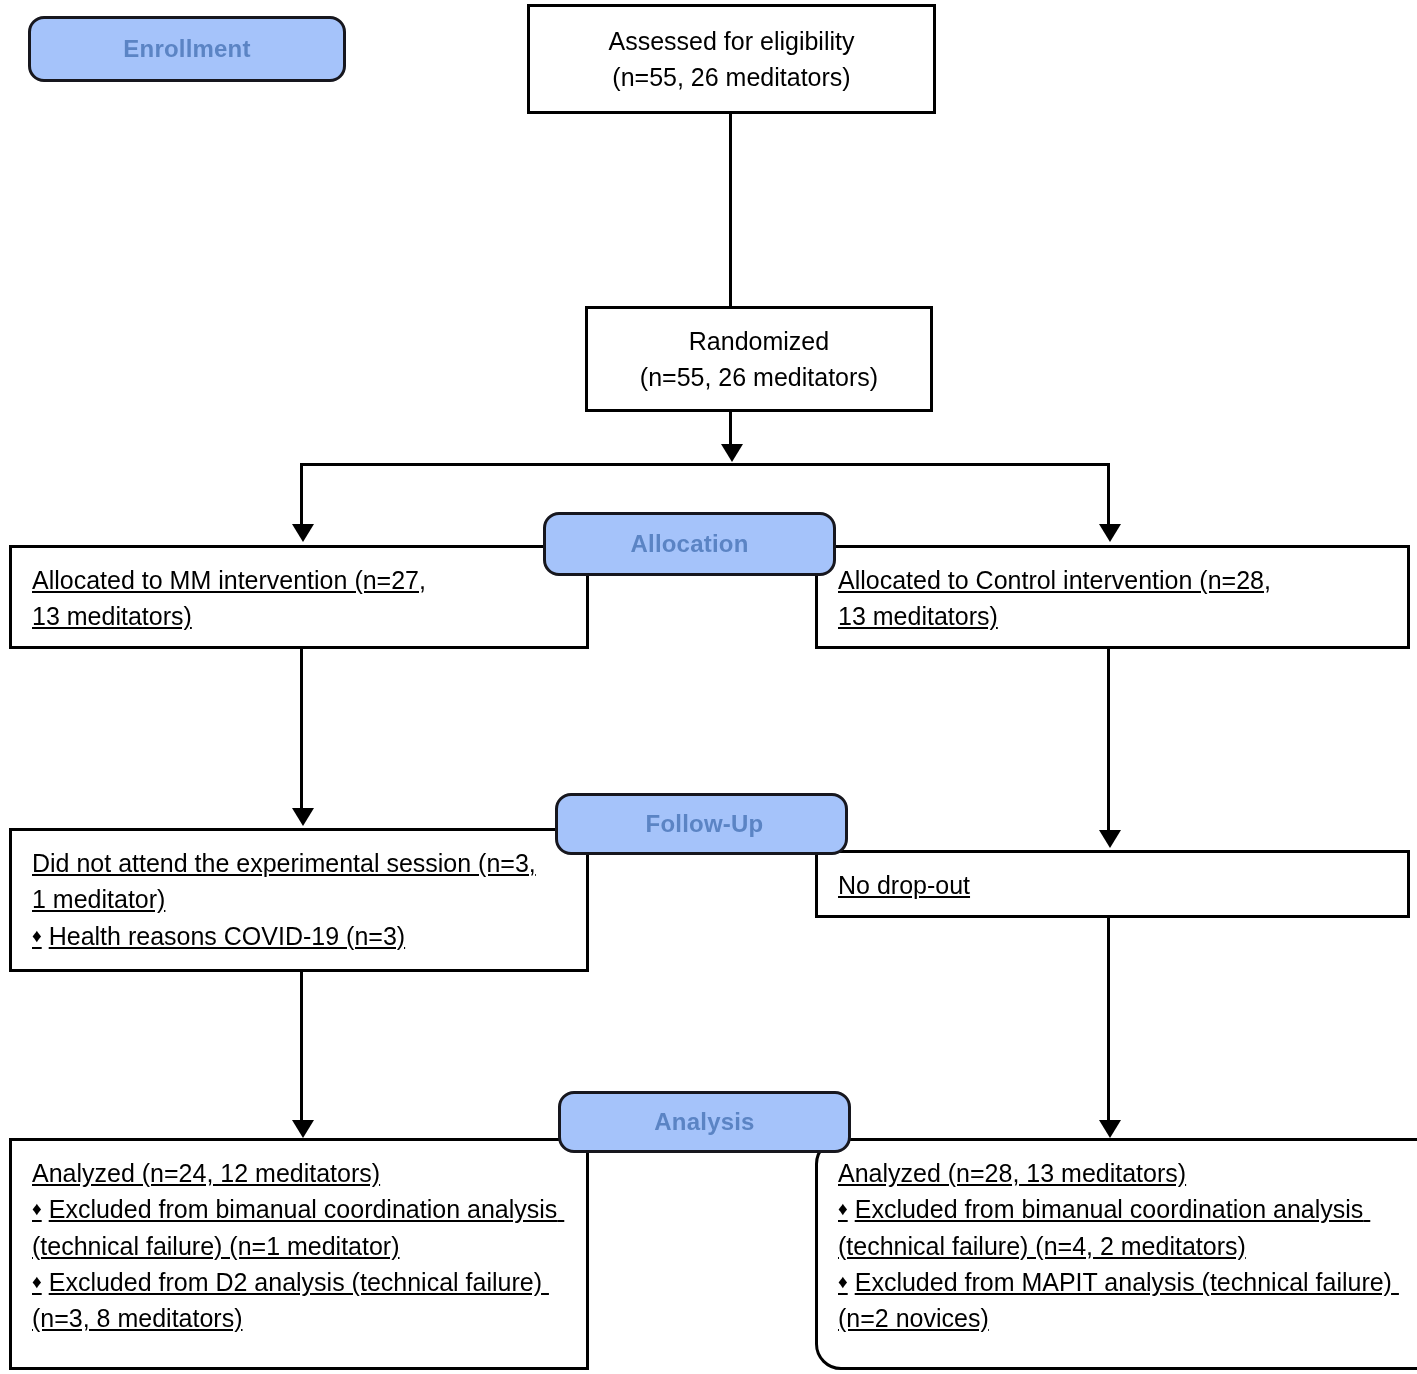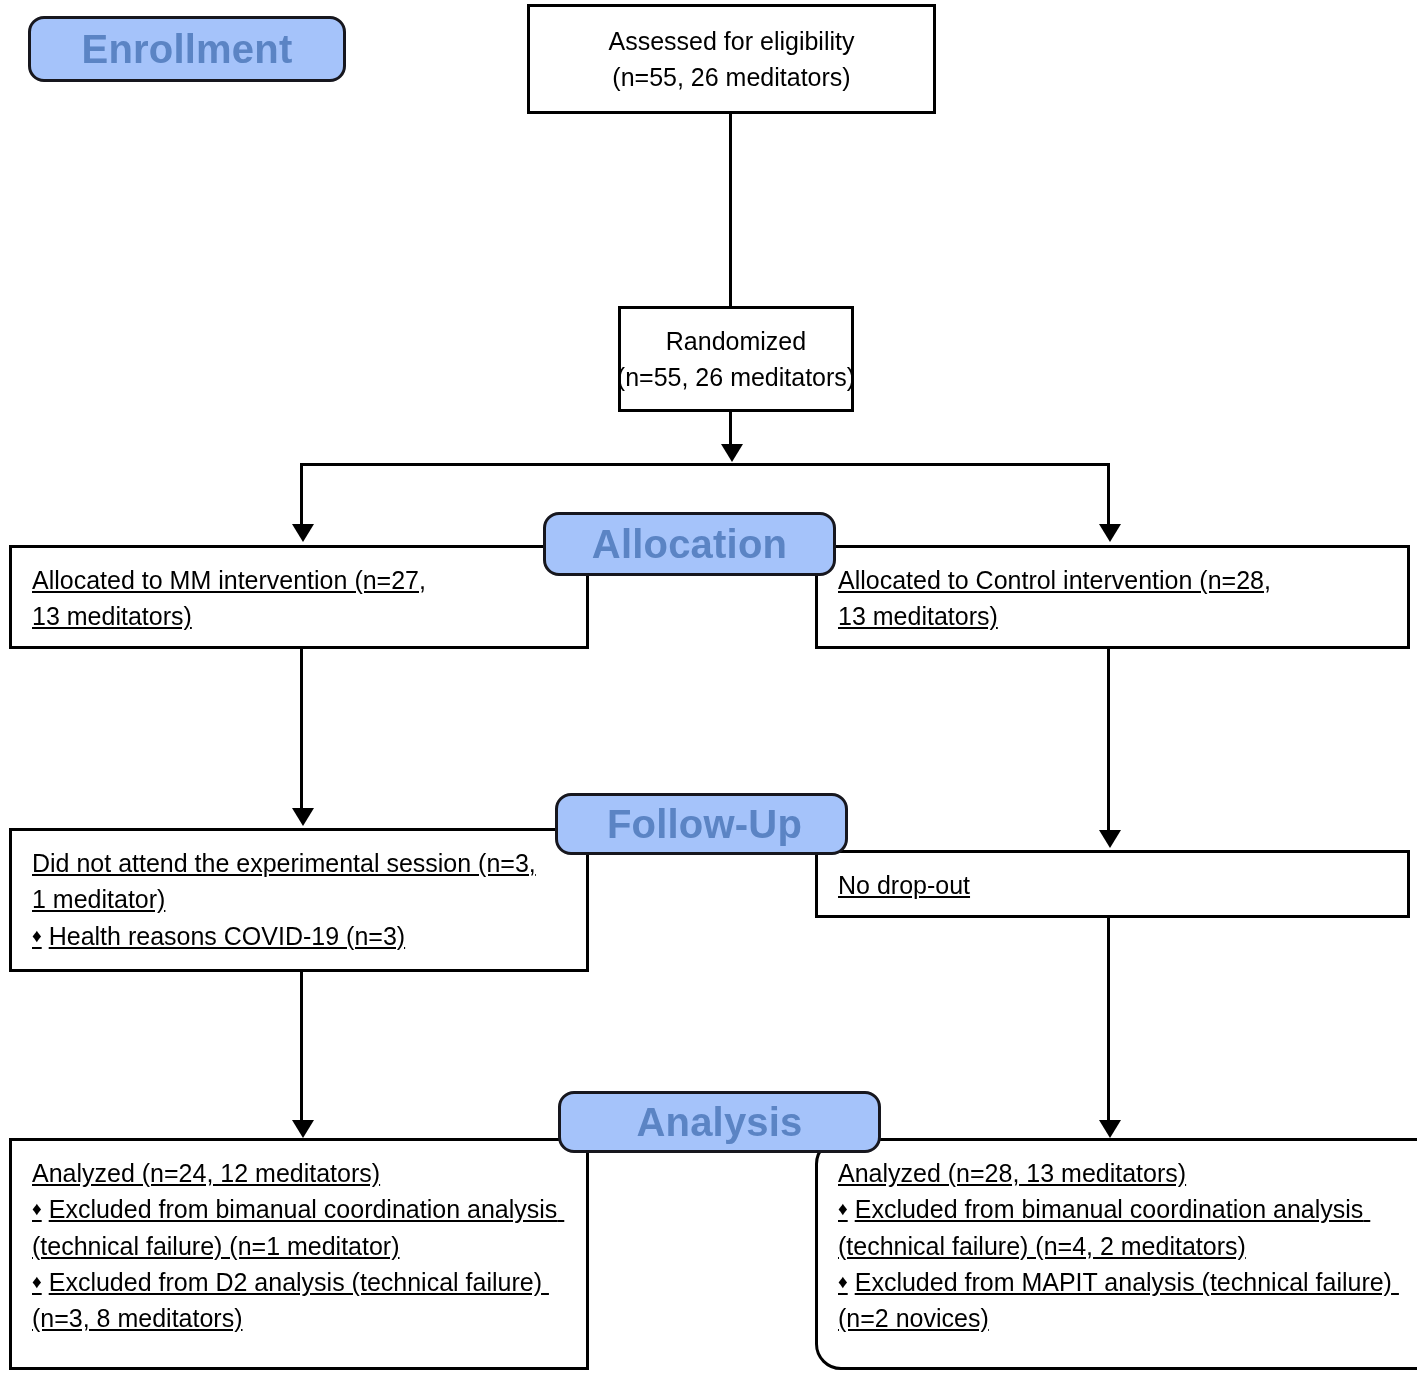--- a/index.html
+++ b/index.html
@@ -57,21 +57,21 @@
 
   
   .stage {
     position: absolute;
     box-sizing: border-box;
     border: 3px solid #17171e;
     border-radius: 16px;
     background: #a5c3fa;
     color: #5b84c4;
     font-weight: bold;
-    font-size: 40px;
+    font-size: 24px;
     display: flex;
     align-items: center;
     justify-content: center;
     text-align: center;
     letter-spacing: 0.2px;
     z-index: 5;
   }
 
   
   .vline, .hline {
@@ -96,21 +96,21 @@
 
   <div class="stage" style="left:28px; top:16px; width:318px; height:66px;">Enrollment</div>
 
   <div class="box center" style="left:527px; top:4px; width:409px; height:110px;">
     <span class="line">Assessed for eligibility</span>
     <span class="line">(n=55, 26 meditators)</span>
   </div>
 
   <div class="vline" style="left:729px; top:114px; height:192px;"></div>
 
-  <div class="box center" style="left:585px; top:306px; width:236px; height:106px;margin-left:33px;">
+  <div class="box center" style="left:585px; top:306px; width:348px; height:106px;">
     <span class="line">Randomized</span>
     <span class="line">(n=55, 26 meditators)</span>
   </div>
 
   <div class="vline" style="left:729px; top:412px; height:36px;"></div>
   <div class="arrowhead" style="left:721px; top:444px;"></div>
 
   <div class="hline" style="left:300px; top:463px; width:810px;"></div>
 
   <div class="vline" style="left:300px; top:463px; height:66px;"></div>
@@ -148,21 +148,21 @@
   <div class="box left" style="left:815px; top:850px; width:595px; height:68px;">
     <span class="line">No drop-out</span>
   </div>
 
   <div class="vline" style="left:300px; top:972px; height:150px;"></div>
   <div class="arrowhead" style="left:292px; top:1120px;"></div>
 
   <div class="vline" style="left:1107px; top:918px; height:204px;"></div>
   <div class="arrowhead" style="left:1099px; top:1120px;"></div>
 
-  <div class="stage" style="left:558px; top:1091px; width:323px; height:62px;">Analysis</div>
+  <div class="stage" style="left:558px; top:1091px; width:293px; height:62px;">Analysis</div>
 
   <div class="box left" style="left:9px; top:1138px; width:580px; height:232px;">
     <span class="line">Analyzed (n=24, 12 meditators)</span>
     <span class="bullet-line"><span class="dia">♦</span><span>Excluded from bimanual coordination analysis (technical failure) (n=1 meditator)</span></span>
     <span class="bullet-line"><span class="dia">♦</span><span>Excluded from D2 analysis (technical failure) (n=3, 8 meditators)</span></span>
   </div>
 
   <div class="box left" style="left:815px; top:1138px; width:627px; height:232px;border-radius:26px;">
     <span class="line">Analyzed (n=28, 13 meditators)</span>
     <span class="bullet-line"><span class="dia">♦</span><span>Excluded from bimanual coordination analysis (technical failure) (n=4, 2 meditators)</span></span>

